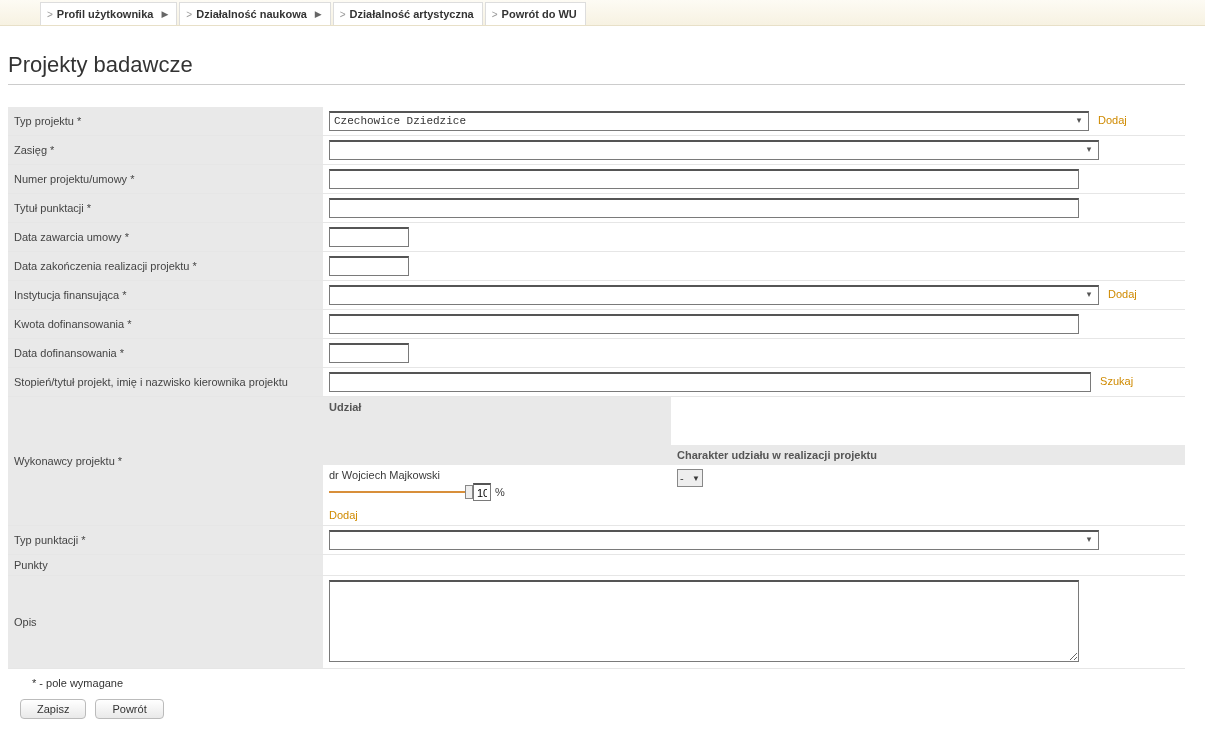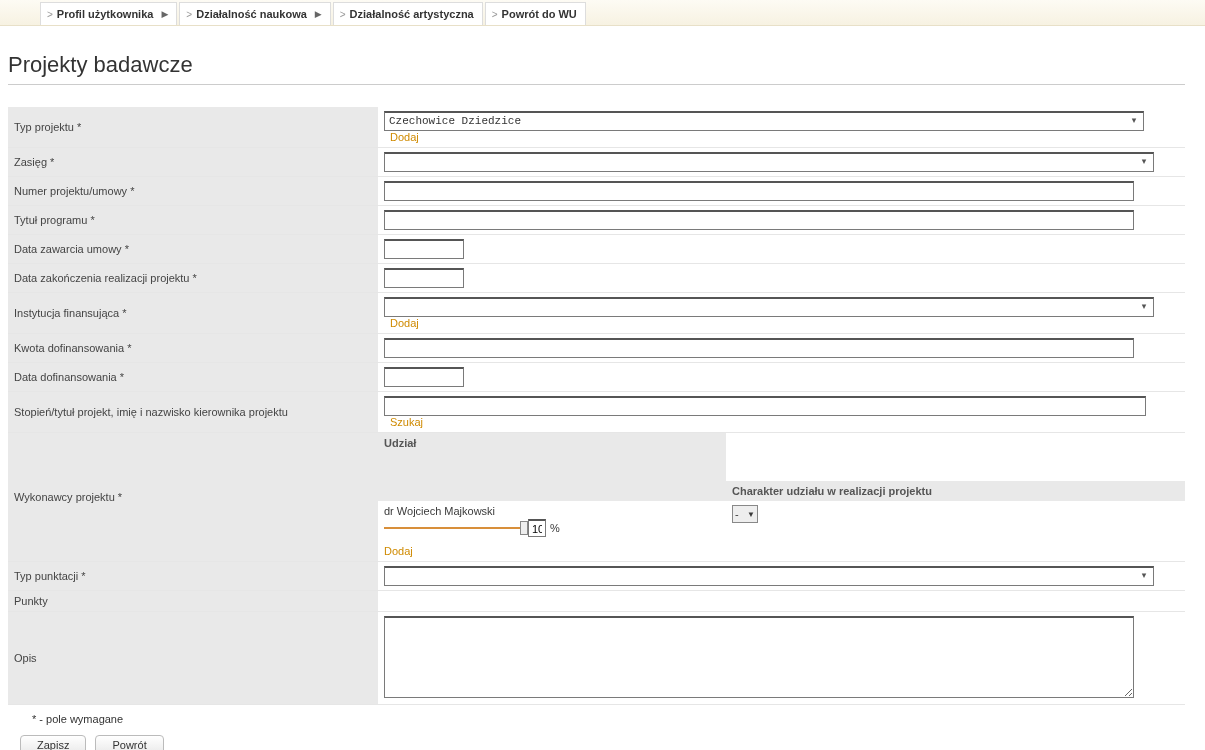--- a/index.html
+++ b/index.html
@@ -54,21 +54,21 @@
   table.form {
     width: 100%;
     border-collapse: collapse;
   }
   table.form > tbody > tr > td {
     border-bottom: 1px solid #e6e6e6;
     padding: 4px 6px;
     vertical-align: middle;
   }
   td.label-cell {
-    width: 370px;
+    width: 315px;
     background: #e9e9e9;
     color: #444;
     font-size: 11px;
   }
   td.value-cell {
     background: #fff;
   }
   .combo {
     display: inline-block;
     border: 1px solid #7a7a7a;
@@ -232,21 +232,21 @@
       </tr>
 
       <tr>
         <td class="label-cell">Numer projektu/umowy *</td>
         <td class="value-cell">
           <input class="textin" style="width: 750px;" value="">
         </td>
       </tr>
 
       <tr>
-        <td class="label-cell">Tytuł programu *</td>
+        <td class="label-cell">Tytuł punktacji *</td>
         <td class="value-cell">
           <input class="textin" style="width: 750px;" value="">
         </td>
       </tr>
 
 
       <tr>
         <td class="label-cell">Data zawarcia umowy *</td>
         <td class="value-cell">
           <input class="textin" style="width: 80px;" value="">

